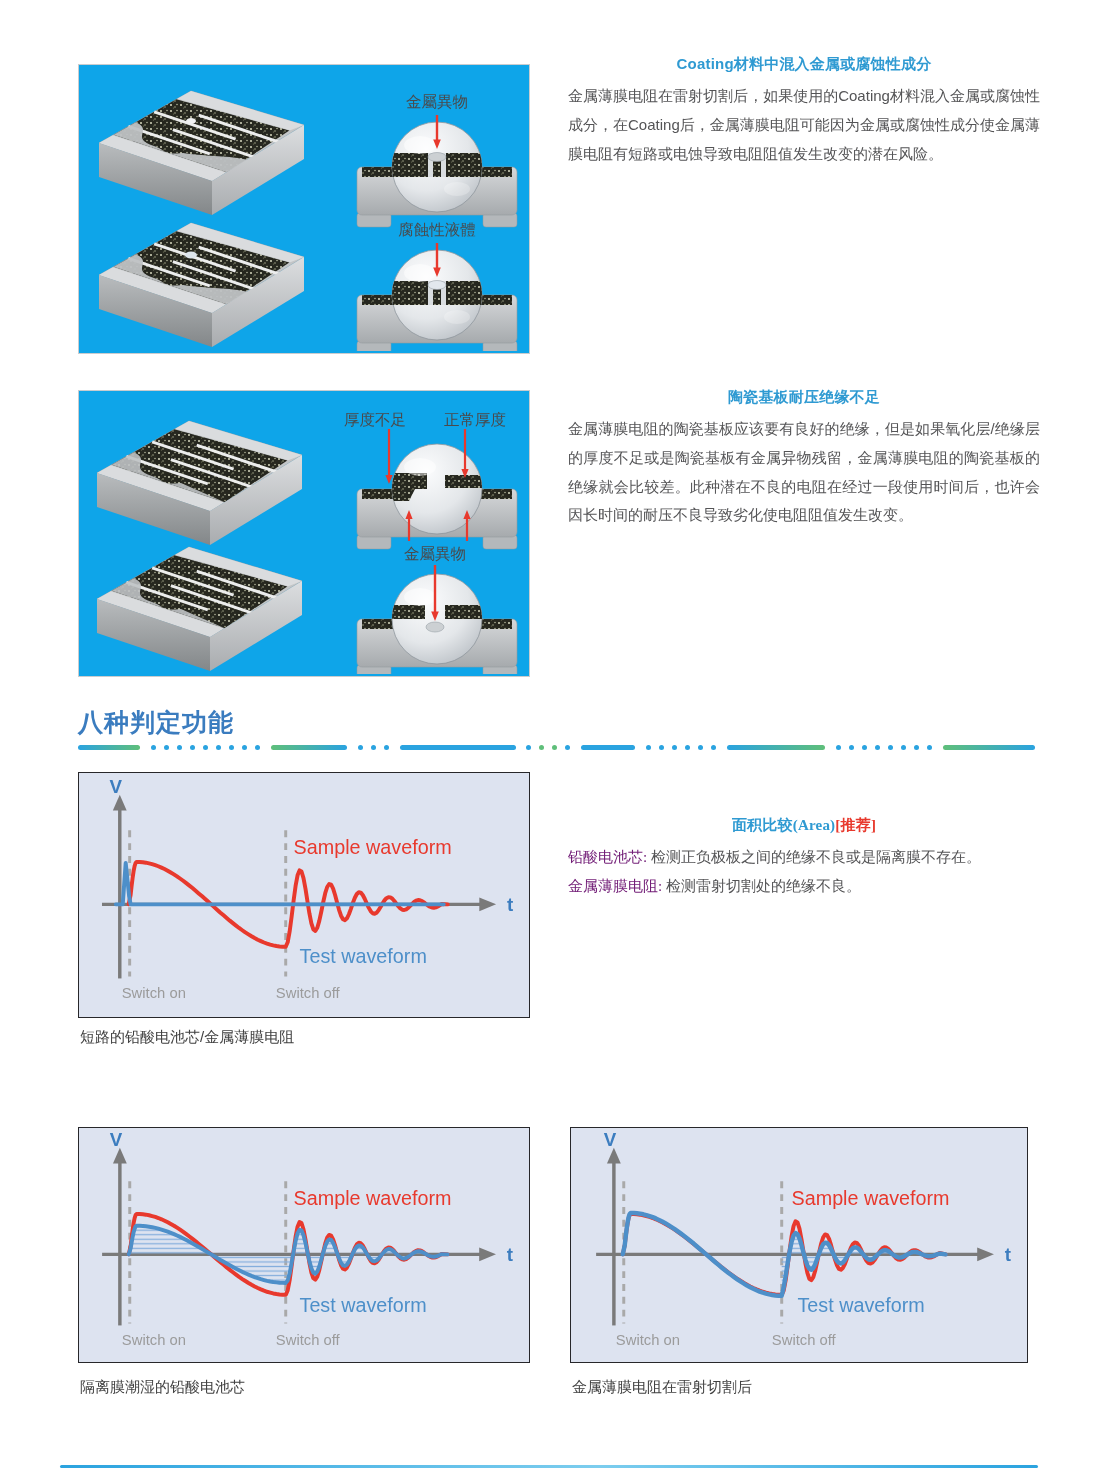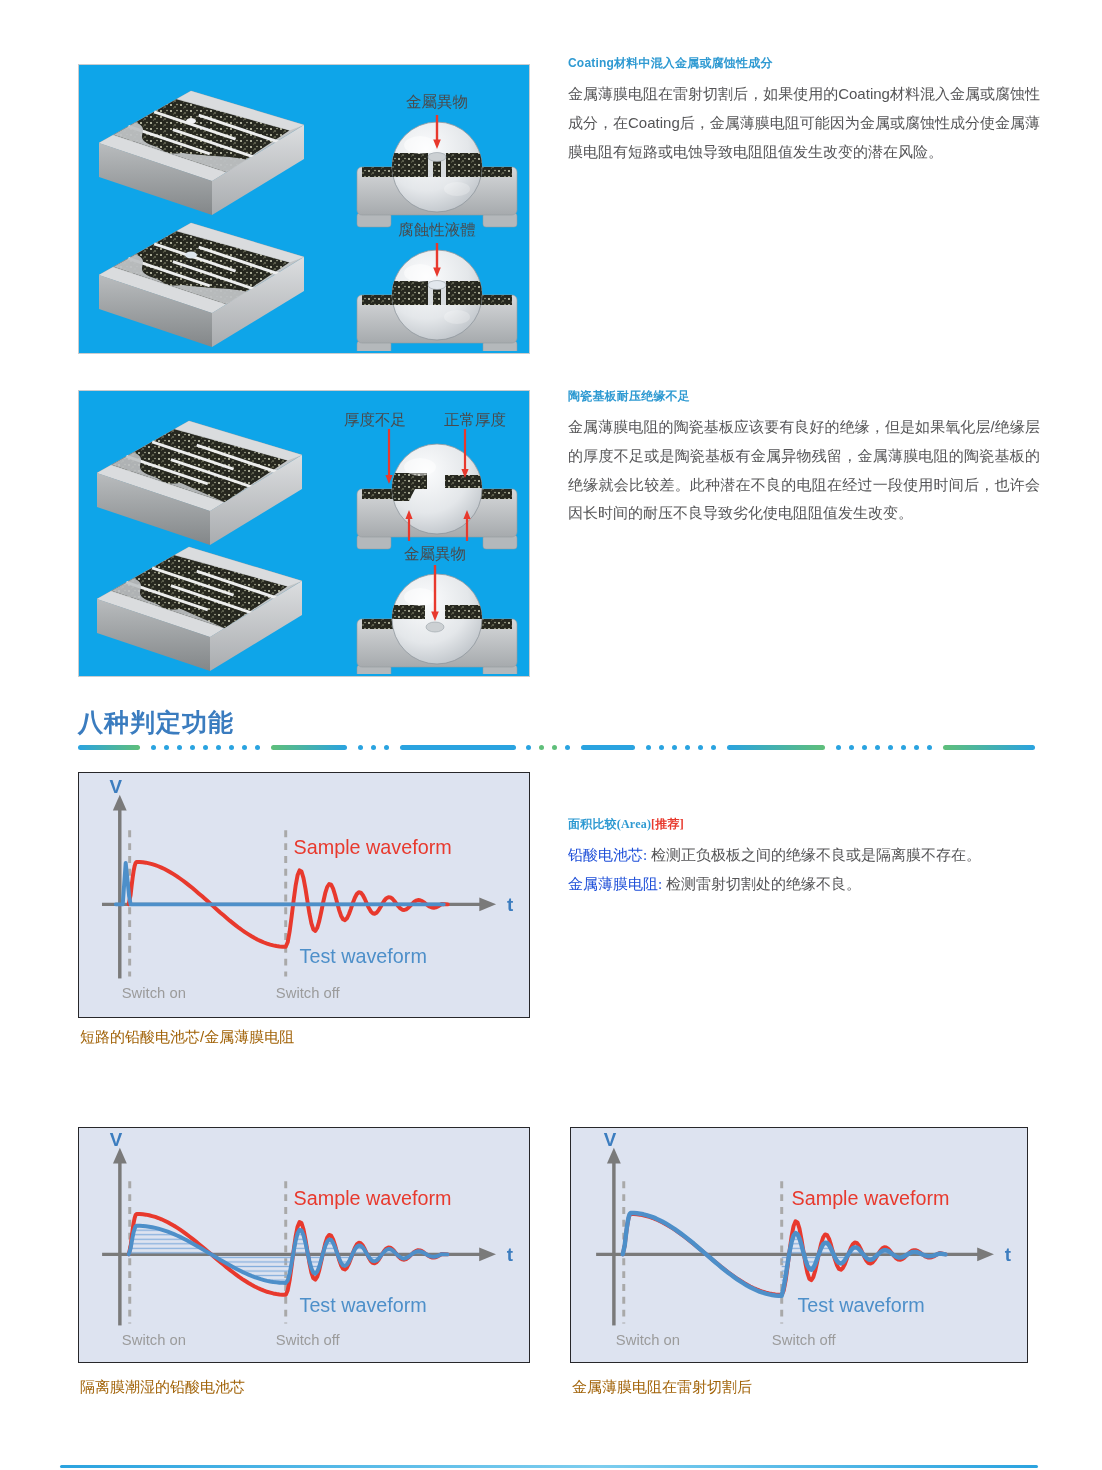--- a/index.html
+++ b/index.html
@@ -1,37 +1,37 @@
 <!DOCTYPE html>
 <html><head>
 <meta charset="utf-8">
 <style>
   html,body{margin:0;padding:0;background:#fff;}
   .page{position:relative;width:1102px;height:1470px;background:#fff;overflow:hidden;
         font-family:"Liberation Sans","DejaVu Sans",sans-serif;}
   .figbox{position:absolute;border:1px solid #c9cccf;background:#0ea5e9;}
   .textblock{position:absolute;width:472px;}
-  .sec-title{margin:0 0 8px 0;font-size:12px;font-weight:600;color:#2f9ad2;letter-spacing:.2px;}
+  .sec-title{margin:0 0 8px 0;font-size:15px;font-weight:600;color:#2f9ad2;letter-spacing:.2px;text-align:center;}
   .badge{color:#e8392d;font-weight:600;}
   .body-text{margin:0;font-size:15px;line-height:1.92;color:#545456;text-align:justify;}
   .note{margin:0;font-size:15px;line-height:1.92;color:#545456;}
-  .note-label{color:#1d4ed8;margin-top:36px;}
+  .note-label{color:#701a75;margin-top:36px;}
   .heading{position:absolute;left:78px;top:706px;font-size:25px;font-weight:600;color:#3a7cbf;letter-spacing:1px;}
   .divider{position:absolute;left:78px;top:744px;width:957px;height:6px;display:flex;align-items:center;
            justify-content:space-between;}
   .dash{height:5px;border-radius:3px;flex:0 0 auto;}
   .dotgrp{display:flex;gap:8px;flex:0 0 auto;}
   .dot{width:5px;height:5px;border-radius:50%;flex:0 0 auto;}
   .c-blue{background:#2aa3e0;}
   .c-green{background:#5fbf7a;}
   .g-bg{background:linear-gradient(90deg,#2aa3e0,#5fbf7a);}
   .g-gb{background:linear-gradient(90deg,#5fbf7a,#2aa3e0);}
   .wavebox{position:absolute;background:#dde3f0;border:1.5px solid #27272a;}
   .wavebox svg{display:block;}
-  .caption{position:absolute;font-size:15px;color:#a16207;}
+  .caption{position:absolute;font-size:15px;color:#404040;}
   .bottombar{position:absolute;left:60px;bottom:2px;width:978px;height:3px;border-radius:2px;
              background:linear-gradient(90deg,#2ba3df,#7ccdee 55%,#2ba3df);}
   text{font-family:"Liberation Sans","DejaVu Sans",sans-serif;}
   .figlabel{font-size:15.5px;fill:#4a4a4c;}
   .wave-axis-label{font-size:19px;fill:#3c7dbf;font-weight:600;}
   .wave-sample-label{font-size:20px;fill:#e8392d;}
   .wave-test-label{font-size:20px;fill:#4d8fc9;}
   .wave-switch{font-size:15px;fill:#9b9b9b;}
 </style>
 </head>

